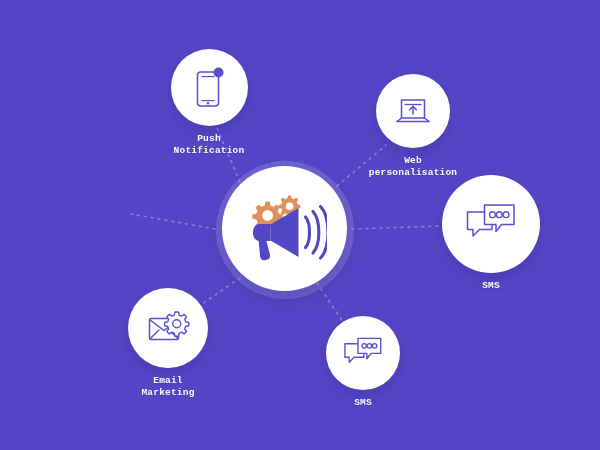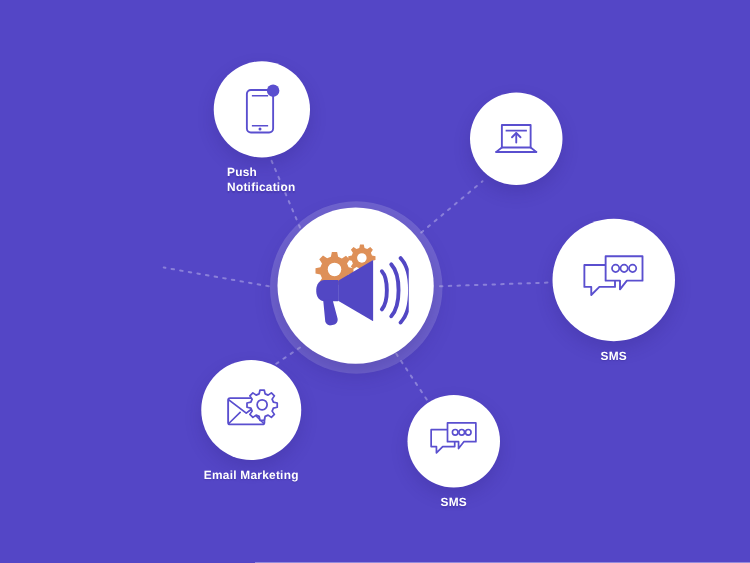--- a/index.html
+++ b/index.html
@@ -39,24 +39,25 @@
     align-items: center;
     justify-content: center;
     box-shadow: 0 6px 14px rgba(40, 25, 110, 0.20);
   }
   .node-label {
     margin-top: 7px;
     color: #ffffff;
     font-weight: bold;
     font-size: 9.5px;
     line-height: 11.5px;
-    text-align: left;
+    text-align: center;
     letter-spacing: 0.2px;
     white-space: pre-line;
     text-shadow: 0 1px 1px rgba(40,25,110,0.25);
+    font-family: Liberation Mono, monospace;
   }
   
   #hub {
     position: absolute;
     left: 216px;
     top: 161px;
     width: 138px;
     height: 138px;
   }
   #hub-halo {
@@ -151,20 +152,22 @@
         <svg width="42" height="34" viewBox="0 0 42 34">
           <path d="M9.5 6.0 L32.5 6.0 L32.5 24.0 L9.5 24.0 Z" fill="none" stroke="#5a4fcf" stroke-width="1.5" stroke-linejoin="round"></path>
           <path d="M5.0 27.5 L37.0 27.5" stroke="#5a4fcf" stroke-width="1.6" stroke-linecap="round"></path>
           <path d="M9.5 24.0 L5.0 27.5 M32.5 24.0 L37.0 27.5" stroke="#5a4fcf" stroke-width="1.5" stroke-linecap="round"></path>
           <line x1="12.5" y1="10.5" x2="29.5" y2="10.5" stroke="#5a4fcf" stroke-width="1.3"></line>
           <line x1="21" y1="20.0" x2="21" y2="12.5" stroke="#5a4fcf" stroke-width="1.5" stroke-linecap="round"></line>
           <path d="M17.6 15.8 L21 12.4 L24.4 15.8" fill="none" stroke="#5a4fcf" stroke-width="1.5" stroke-linecap="round" stroke-linejoin="round"></path>
         </svg>
       </span>
     </div>
+    <div class="node-label">Web
+personalisation</div>
   </div>
 
   <div class="node" style="left:442px; top:175px; width:98px;">
     <div class="bubble" style="width:98px; height:98px;">
       <span class="icon">
         <svg width="52" height="44" viewBox="0 0 52 44">
           <path d="M2.5 10.0 L2.5 27.5 L8.0 27.5 L8.0 34.0 L14.5 27.5 L27.0 27.5 L27.0 10.0 Z" fill="#ffffff" stroke="#5a4fcf" stroke-width="1.5" stroke-linejoin="round"></path>
           <path d="M19.5 3.0 L49.0 3.0 L49.0 22.5 L36.5 22.5 L31.0 29.5 L31.0 22.5 L19.5 22.5 Z" fill="#ffffff" stroke="#5a4fcf" stroke-width="1.5" stroke-linejoin="round"></path>
           <circle cx="27.5" cy="12.7" r="2.9" fill="none" stroke="#5a4fcf" stroke-width="1.4"></circle>
           <circle cx="34.3" cy="12.7" r="2.9" fill="none" stroke="#5a4fcf" stroke-width="1.4"></circle>
@@ -183,21 +186,21 @@
           <path d="M19.5 3.0 L49.0 3.0 L49.0 22.5 L36.5 22.5 L31.0 29.5 L31.0 22.5 L19.5 22.5 Z" fill="#ffffff" stroke="#5a4fcf" stroke-width="1.8" stroke-linejoin="round"></path>
           <circle cx="27.5" cy="12.7" r="2.9" fill="none" stroke="#5a4fcf" stroke-width="1.7"></circle>
           <circle cx="34.3" cy="12.7" r="2.9" fill="none" stroke="#5a4fcf" stroke-width="1.7"></circle>
           <circle cx="41.1" cy="12.7" r="2.9" fill="none" stroke="#5a4fcf" stroke-width="1.7"></circle>
         </svg>
       </span>
     </div>
     <div class="node-label">SMS</div>
   </div>
 
-  <div class="node" style="left:128px; top:288px; width:80px;margin-left:33px;">
+  <div class="node" style="left:128px; top:288px; width:80px;">
     <div class="bubble" style="width:80px; height:80px;">
       <span class="icon">
         <svg width="44" height="38" viewBox="0 0 44 38">
           <rect x="3.5" y="9.5" width="29" height="21" rx="1.6" fill="#ffffff" stroke="#5a4fcf" stroke-width="1.5"></rect>
           <path d="M3.5 10.5 L18.0 21.5 L32.5 10.5" fill="none" stroke="#5a4fcf" stroke-width="1.5" stroke-linejoin="round"></path>
           <path d="M3.8 30.0 L13.5 20.5 M32.2 30.0 L22.5 20.5" fill="none" stroke="#5a4fcf" stroke-width="1.3"></path>
           <g>
             <path d="M29.0 3.0 l3.4 0 0.7 3.1 2.4 1.0 2.6-1.8 2.4 2.4 -1.8 2.6 1.0 2.4 3.1 0.7 0 3.4 -3.1 0.7 -1.0 2.4 1.8 2.6 -2.4 2.4 -2.6-1.8 -2.4 1.0 -0.7 3.1 -3.4 0 -0.7-3.1 -2.4-1.0 -2.6 1.8 -2.4-2.4 1.8-2.6 -1.0-2.4 -3.1-0.7 0-3.4 3.1-0.7 1.0-2.4 -1.8-2.6 2.4-2.4 2.6 1.8 2.4-1.0 z" fill="#ffffff" stroke="#5a4fcf" stroke-width="1.4" stroke-linejoin="round"></path>
             <circle cx="30.7" cy="14.8" r="4.0" fill="#ffffff" stroke="#5a4fcf" stroke-width="1.4"></circle>
           </g>

